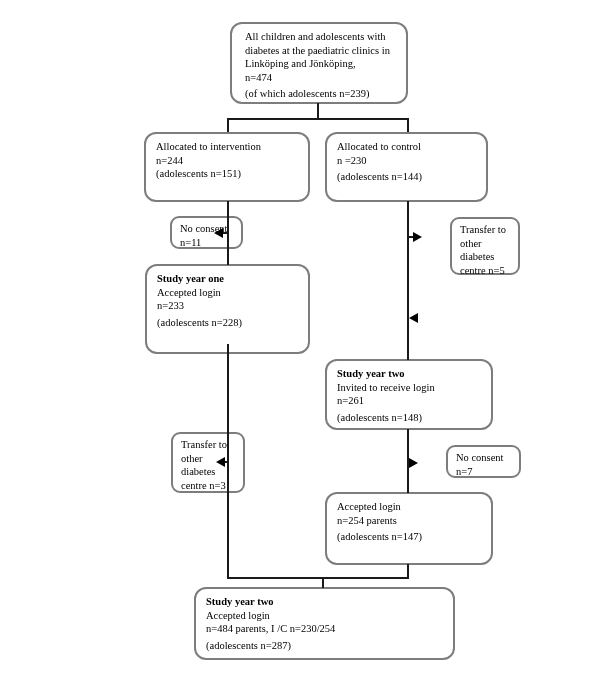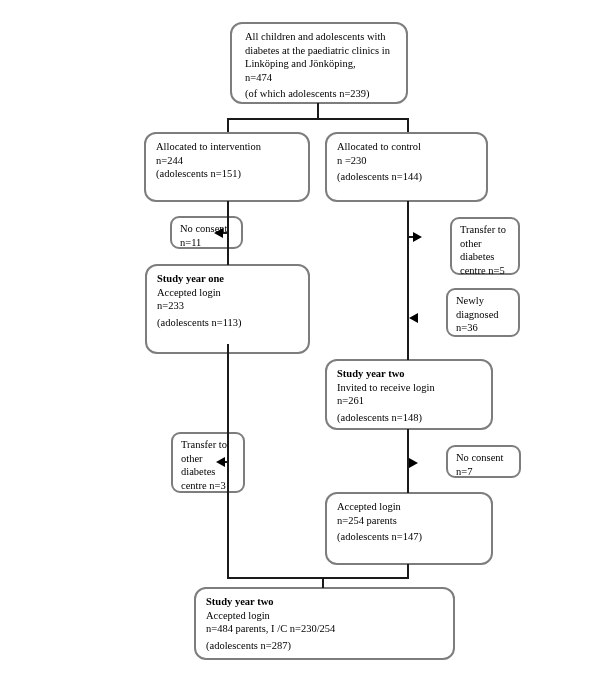--- a/index.html
+++ b/index.html
@@ -74,28 +74,23 @@
     <div class="ln">Transfer to</div>
     <div class="ln">other</div>
     <div class="ln">diabetes</div>
     <div class="ln">centre n=5</div>
   </div>
 
   <div class="box" style="left:145px;top:264px;width:165px;height:90px;">
     <div class="ln bold">Study year one</div>
     <div class="ln">Accepted login</div>
     <div class="ln">n=233</div>
-    <div class="ln gap">(adolescents n=113)</div>
+    <div class="ln gap">(adolescents n=228)</div>
   </div>
 
-  <div class="box small" style="left:418px;top:288px;width:74px;height:49px;">
-    <div class="ln">Newly</div>
-    <div class="ln">diagnosed</div>
-    <div class="ln">n=36</div>
-  </div>
 
   <div class="box" style="left:325px;top:359px;width:168px;height:71px;">
     <div class="ln bold">Study year two</div>
     <div class="ln">Invited to receive login</div>
     <div class="ln">n=261</div>
     <div class="ln gap">(adolescents n=148)</div>
   </div>
 
   <div class="box small" style="left:143px;top:432px;width:74px;height:61px;">
     <div class="ln">Transfer to</div>

